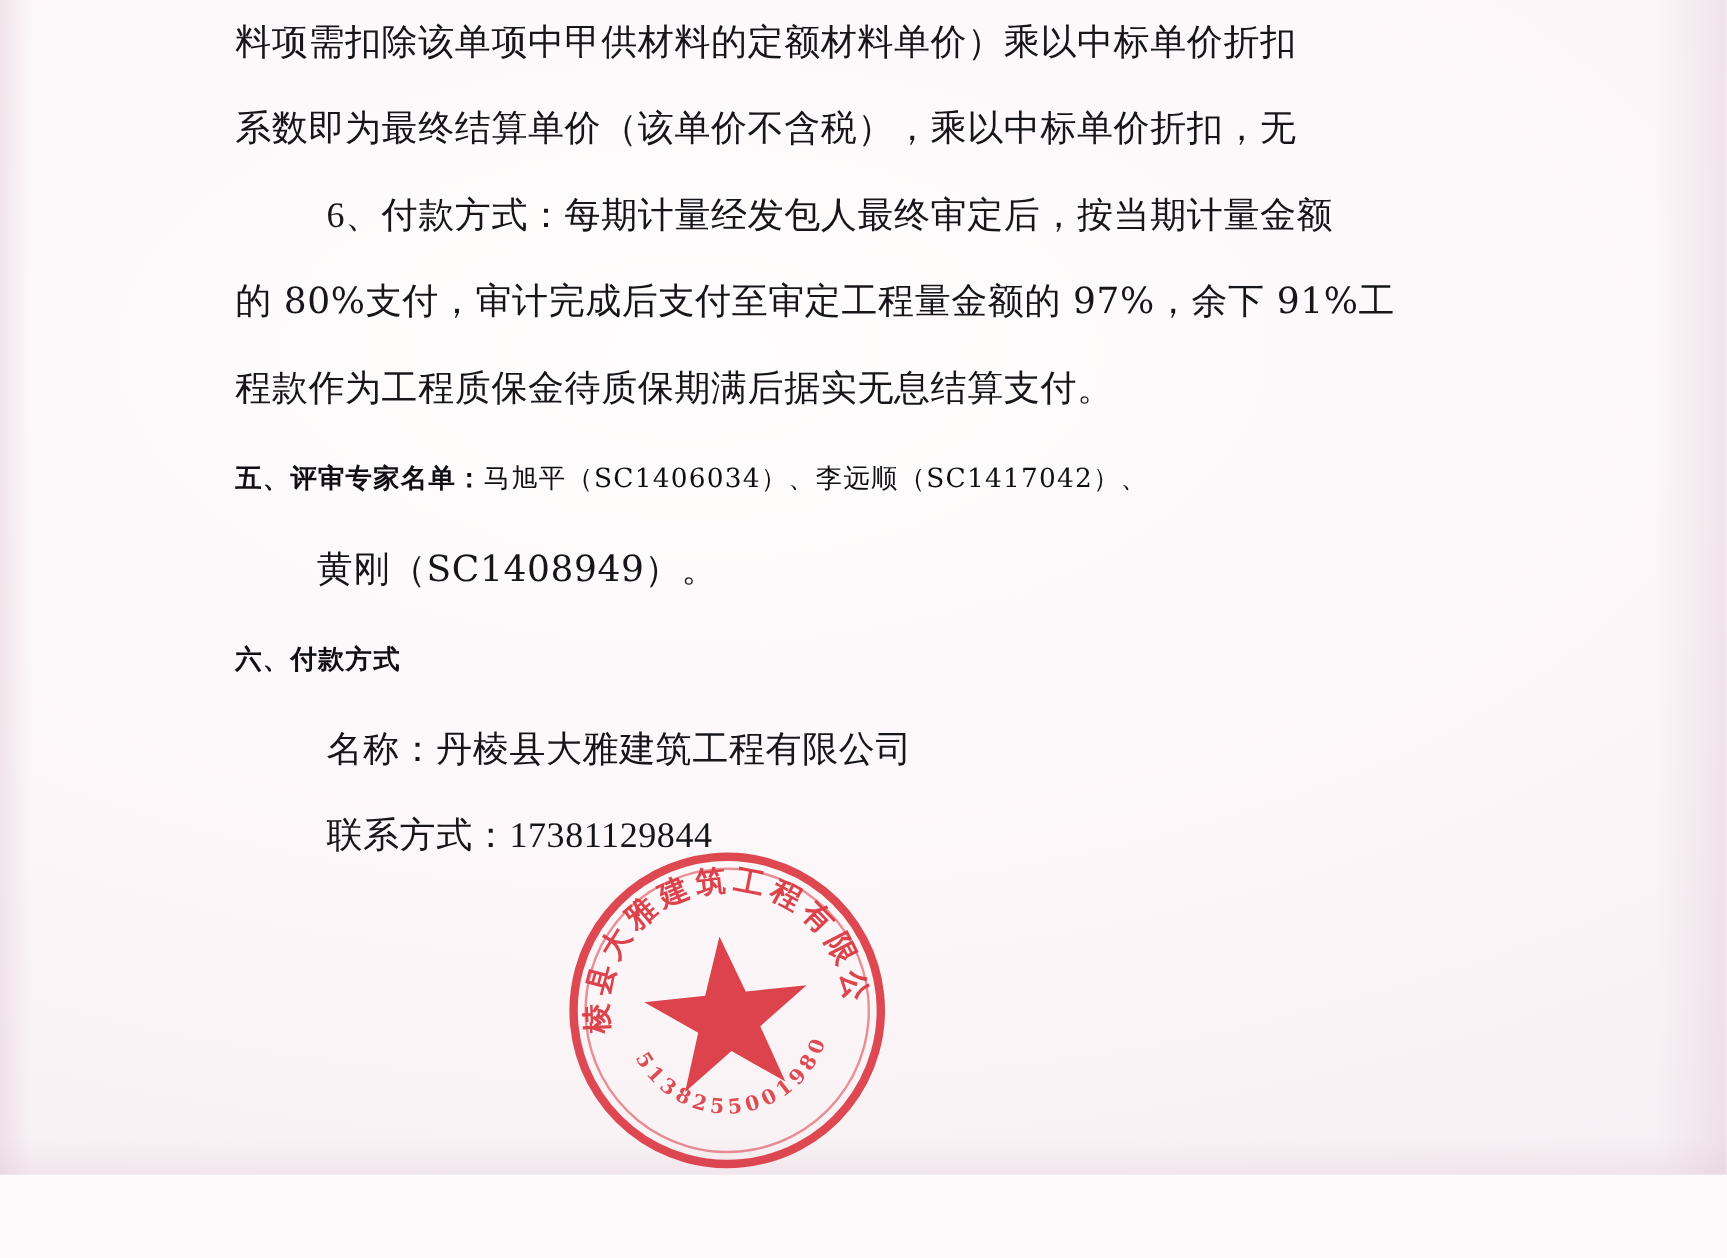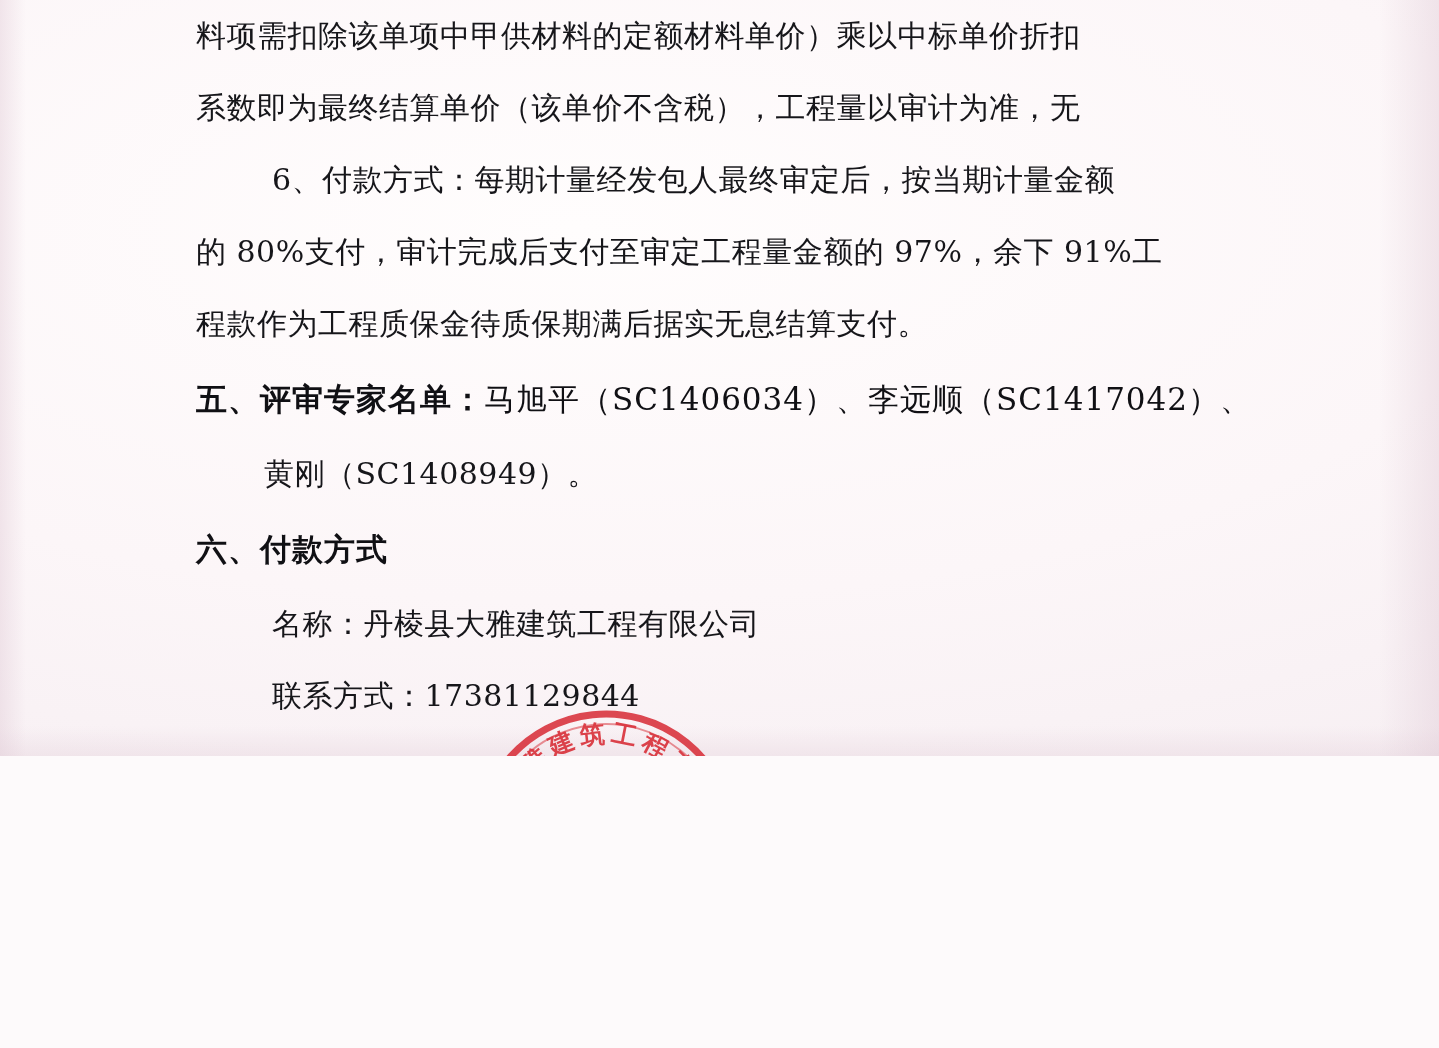--- a/index.html
+++ b/index.html
@@ -12,21 +12,21 @@
     overflow: hidden;
     background: #fdfafb;
     font-family: "DejaVu Serif", "Liberation Serif", serif;
     color: #1c1c20;
   }
 
   
   .page {
     position: relative;
     width: 1439px;
-    height: 756px;
+    height: 979px;
     background:
       radial-gradient(ellipse 120% 90% at 40% 30%, #fffdfd 0%, #fcf6f8 55%, #f6eef2 100%);
     overflow: hidden;
   }
   .page::after {
     content: "";
     position: absolute;
     inset: 0;
     pointer-events: none;
     background:
@@ -42,25 +42,25 @@
   }
 
   
   .line {
     font-size: 30px;
     line-height: 72px;
     letter-spacing: 0.5px;
     white-space: nowrap;
     color: #16161a;
   }
-  .indent-1 { padding-left: 76px; }
+  .indent-1 { padding-left: 76px; font-family: Liberation Serif, serif; }
   .indent-2 { padding-left: 68px; }
 
   .heading {
-    font-size: 31px;
+    font-size: 22px;
     line-height: 78px;
     font-weight: 700;
     letter-spacing: 1px;
     white-space: nowrap;
     color: #101014;
   }
   .heading .tail {
     font-weight: 400;
   }
 
@@ -88,21 +88,21 @@
 </style>
 </head>
 <body>
 
 <div class="page">
 
   <div class="content">
 
     <div class="block">
       <div class="line">料项需扣除该单项中甲供材料的定额材料单价）乘以中标单价折扣</div>
-      <div class="line">系数即为最终结算单价（该单价不含税），工程量以审计为准，无</div>
+      <div class="line">系数即为最终结算单价（该单价不含税），乘以中标单价折扣，无</div>
     </div>
 
     <div class="block">
       <div class="line indent-1">6、付款方式：每期计量经发包人最终审定后，按当期计量金额</div>
       <div class="line">的 80%支付，审计完成后支付至审定工程量金额的 97%，余下 91%工</div>
       <div class="line">程款作为工程质保金待质保期满后据实无息结算支付。</div>
     </div>
 
     <div class="block">
       <div class="heading">

